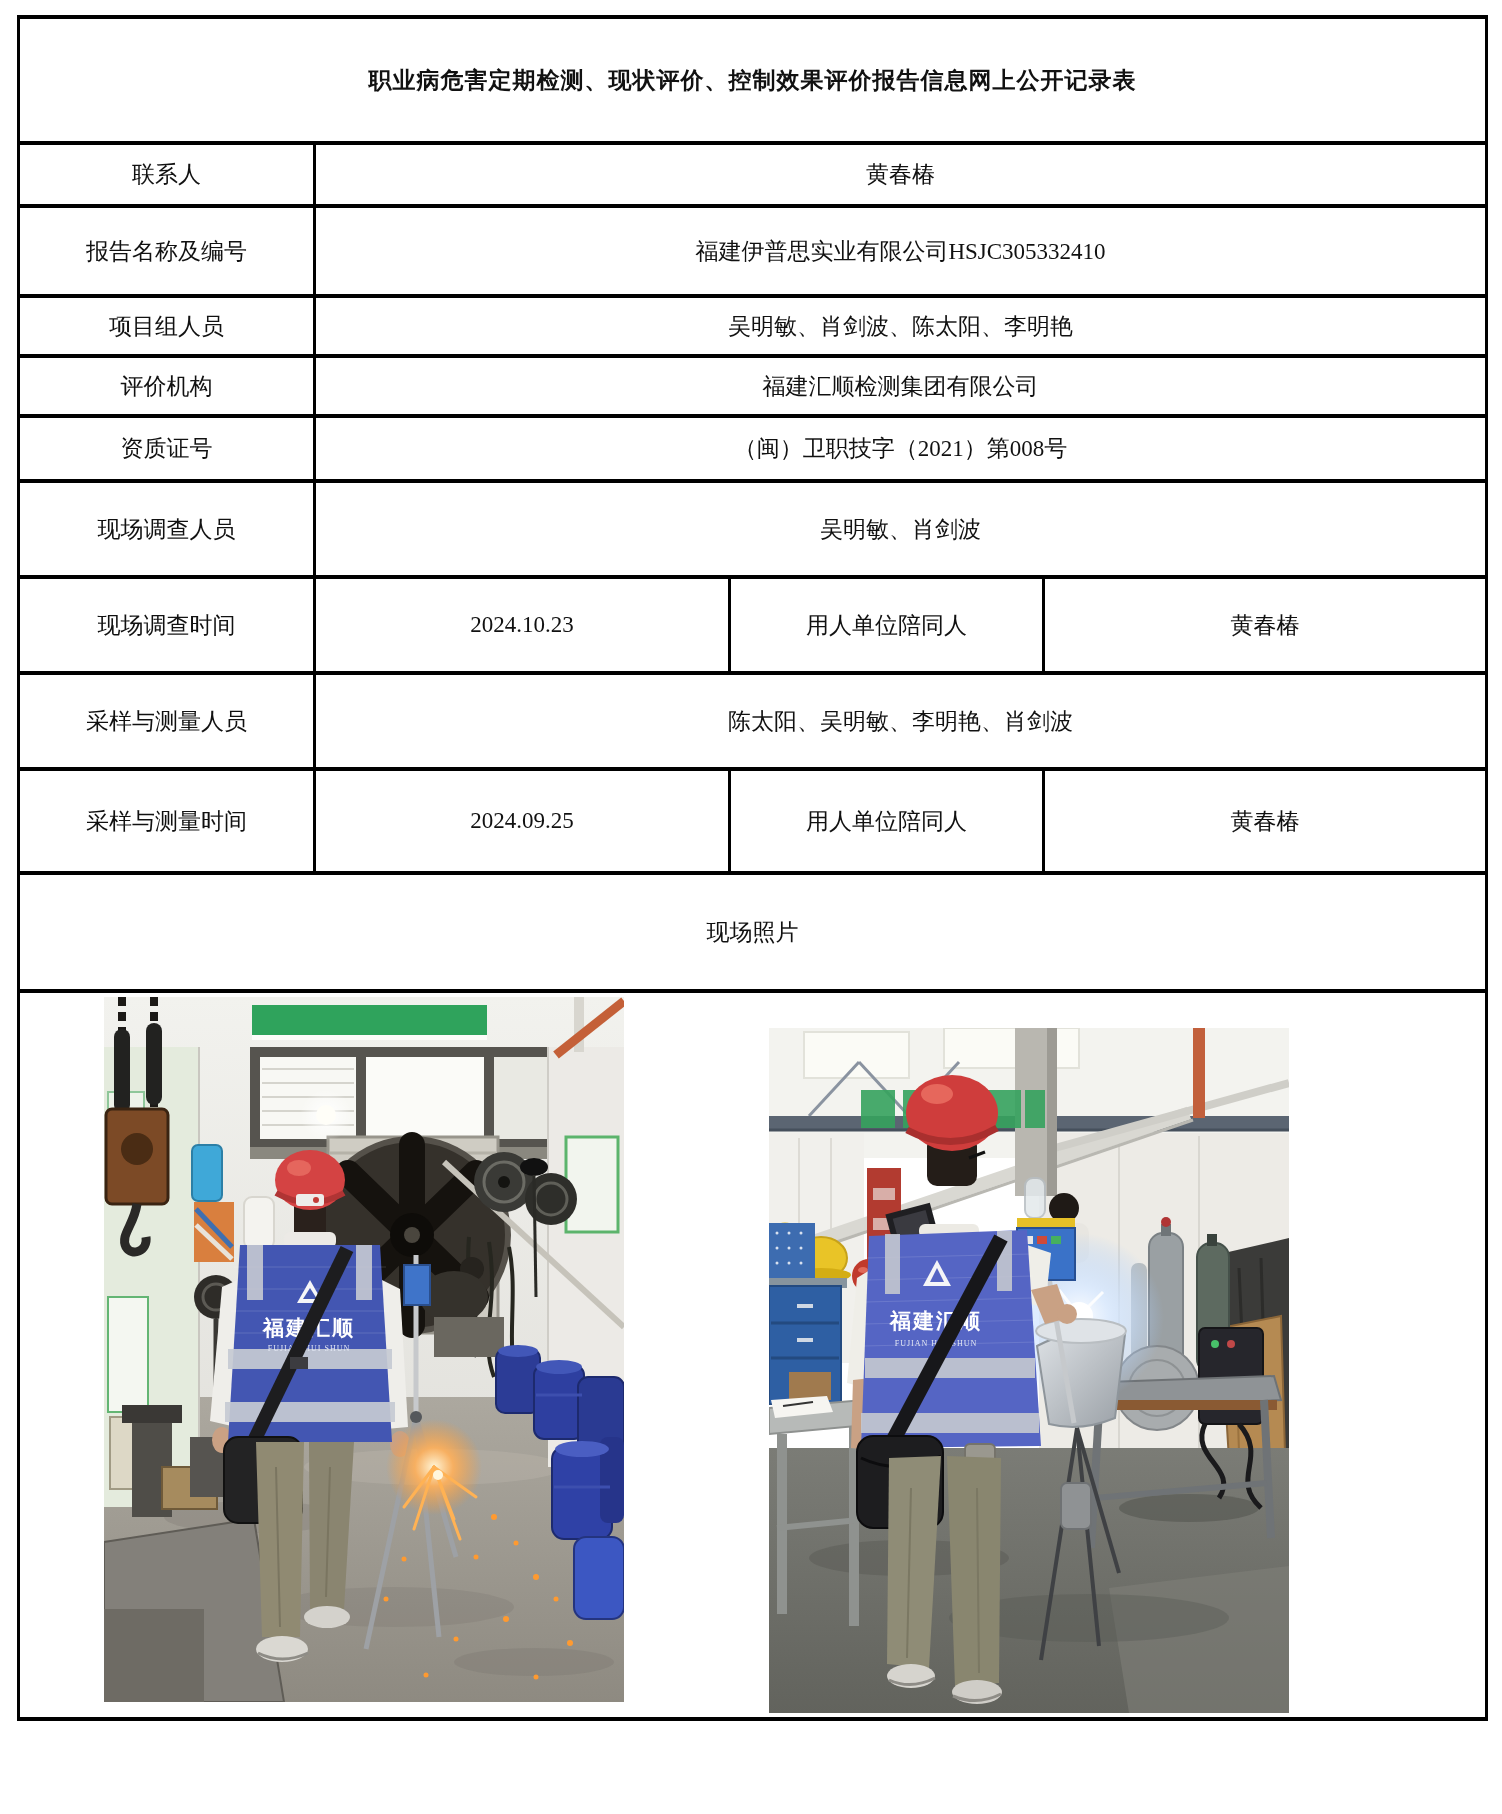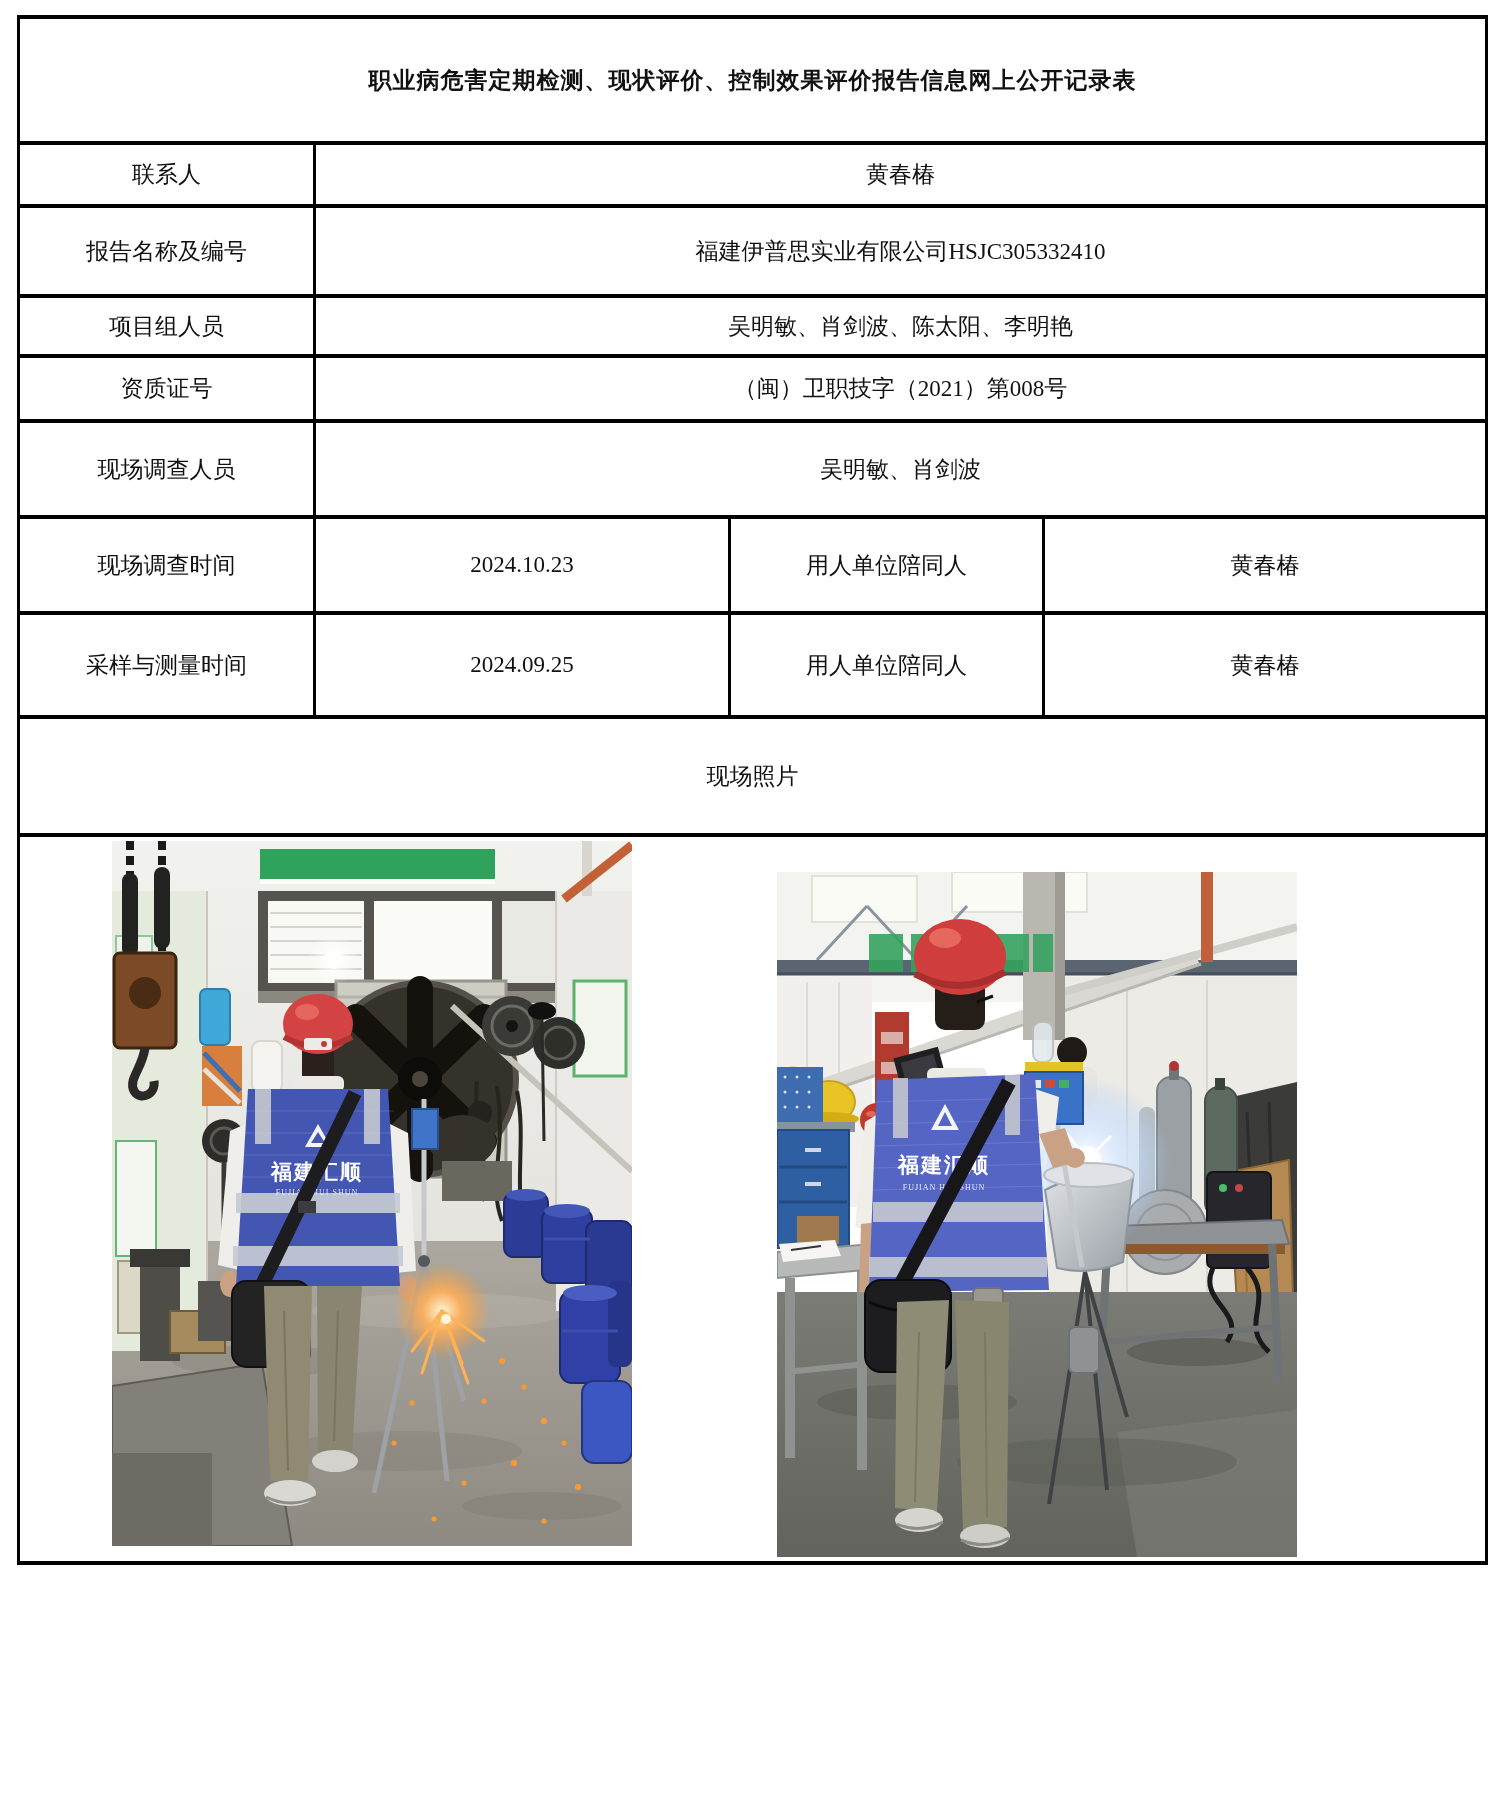--- a/index.html
+++ b/index.html
@@ -16,21 +16,21 @@
     border-collapse:collapse;
     table-layout:fixed;
   }
   table.record td{
     border:3px solid #000;
     border-top-width:4px;
     border-bottom-width:4px;
     text-align:center;
     vertical-align:middle;
     font-size:23px;
-    padding:2px 22px;
+    padding:2px 14px;
     background:#fff;
   }
   td.title-cell{
     font-size:42px;
     font-weight:bold;
     letter-spacing:1px;
     height:118px;
   }
   .h55{height:55px;} .h82{height:82px;} .h52{height:52px;}
   .h57{height:57px;} .h88{height:88px;} .h96{height:96px;} .h110{height:110px;}
@@ -63,32 +63,40 @@
   </tr>
   <tr>
     <td class="h82">报告名称及编号</td>
     <td colspan="3">福建伊普思实业有限公司HSJC305332410</td>
   </tr>
   <tr>
     <td class="h52">项目组人员</td>
     <td colspan="3">吴明敏、肖剑波、陈太阳、李明艳</td>
   </tr>
   <tr>
+    <td class="h52">评价机构</td>
+    <td colspan="3">福建汇顺检测集团有限公司</td>
+  </tr>
+  <tr>
     <td class="h57">资质证号</td>
     <td colspan="3">（闽）卫职技字（2021）第008号</td>
   </tr>
   <tr>
     <td class="h88">现场调查人员</td>
     <td colspan="3">吴明敏、肖剑波</td>
   </tr>
   <tr>
     <td class="h88">现场调查时间</td>
     <td>2024.10.23</td>
     <td>用人单位陪同人</td>
     <td>黄春椿</td>
+  </tr>
+  <tr>
+    <td class="h88">采样与测量人员</td>
+    <td colspan="3">陈太阳、吴明敏、李明艳、肖剑波</td>
   </tr>
   <tr>
     <td class="h96">采样与测量时间</td>
     <td>2024.09.25</td>
     <td>用人单位陪同人</td>
     <td>黄春椿</td>
   </tr>
   <tr>
     <td colspan="4" class="h110">现场照片</td>
   </tr>

